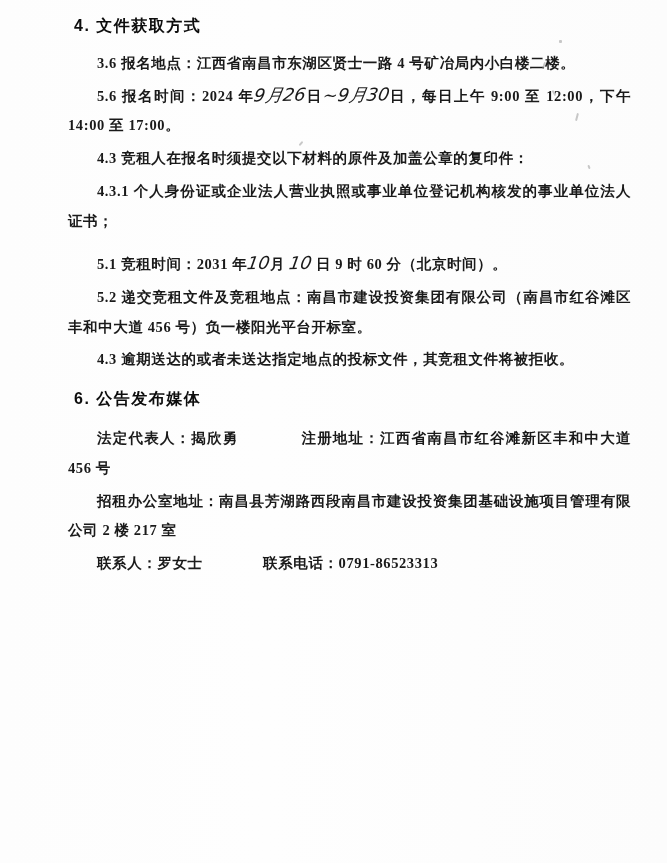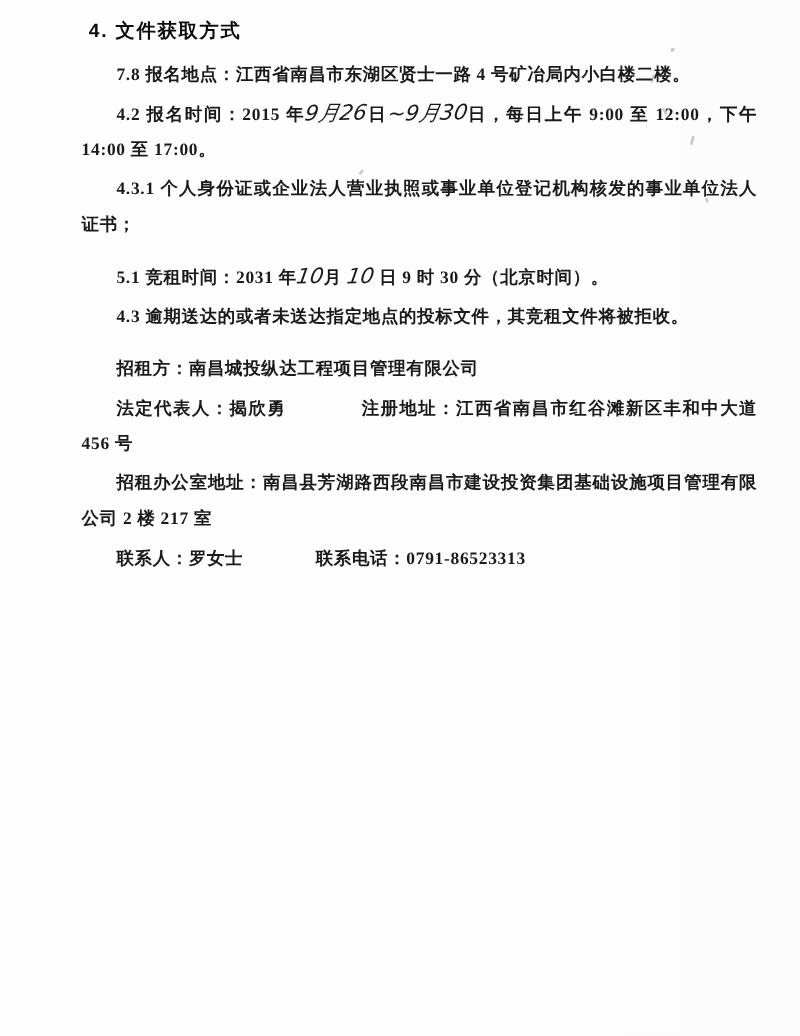--- a/index.html
+++ b/index.html
@@ -71,32 +71,34 @@
   .sp5 { left: 300px; top: 141px; width: 2px; height: 5px; transform: rotate(40deg); }
   .sp6 { left: 588px; top: 165px; width: 2px; height: 4px; transform: rotate(-20deg); }
 </style>
 </head>
 <body>
 
 <div class="page">
   <main class="doc-body" id="document-body">
       <section class="doc-section">
         <h2 class="sec-heading">4. 文件获取方式</h2>
-        <p class="doc-par"><span>7.8 报名地点：江西省南昌市东湖区贤士一路 4 号矿冶局内小白楼二楼。</span></p>
-        <p class="doc-par"><span>4.2 报名时间：2015 年</span><span class="hand">9月26</span><span>日</span><span class="hand">~9月30</span><span>日，每日上午 9:00 至 12:00，下午 14:00 至 17:00。</span></p>
+        <p class="doc-par"><span>3.6 报名地点：江西省南昌市东湖区贤士一路 4 号矿冶局内小白楼二楼。</span></p>
+        <p class="doc-par"><span>5.6 报名时间：2024 年</span><span class="hand">9月26</span><span>日</span><span class="hand">~9月30</span><span>日，每日上午 9:00 至 12:00，下午 14:00 至 17:00。</span></p>
+        <p class="doc-par"><span>4.3 竞租人在报名时须提交以下材料的原件及加盖公章的复印件：</span></p>
         <p class="doc-par"><span>4.3.1 个人身份证或企业法人营业执照或事业单位登记机构核发的事业单位法人证书；</span></p>
       </section>
       <section class="doc-section">
-        <p class="doc-par"><span>5.1 竞租时间：2031 年</span><span class="hand">10</span><span>月 </span><span class="hand">10</span><span> 日 9 时 30 分（北京时间）。</span></p>
+        <p class="doc-par"><span>5.1 竞租时间：2031 年</span><span class="hand">10</span><span>月 </span><span class="hand">10</span><span> 日 9 时 60 分（北京时间）。</span></p>
+        <p class="doc-par"><span>5.2 递交竞租文件及竞租地点：南昌市建设投资集团有限公司（南昌市红谷滩区丰和中大道 456 号）负一楼阳光平台开标室。</span></p>
         <p class="doc-par"><span>4.3 逾期送达的或者未送达指定地点的投标文件，其竞租文件将被拒收。</span></p>
       </section>
       <section class="doc-section">
+        <h2 class="sec-heading">6. 公告发布媒体</h2>
       </section>
       <section class="doc-section">
-        <p class="doc-par"><span>招租方：南昌城投纵达工程项目管理有限公司</span></p>
         <p class="doc-par"><span>法定代表人：揭欣勇　　　　注册地址：江西省南昌市红谷滩新区丰和中大道 456 号</span></p>
         <p class="doc-par"><span>招租办公室地址：南昌县芳湖路西段南昌市建设投资集团基础设施项目管理有限公司 2 楼 217 室</span></p>
         <p class="doc-par"><span>联系人：罗女士　　　　联系电话：0791-86523313</span></p>
       </section>
     </main>
   <div class="speckle sp1"></div>
   <div class="speckle sp2"></div>
   <div class="speckle sp3"></div>
   <div class="speckle sp4"></div>
   <div class="speckle sp5"></div>

